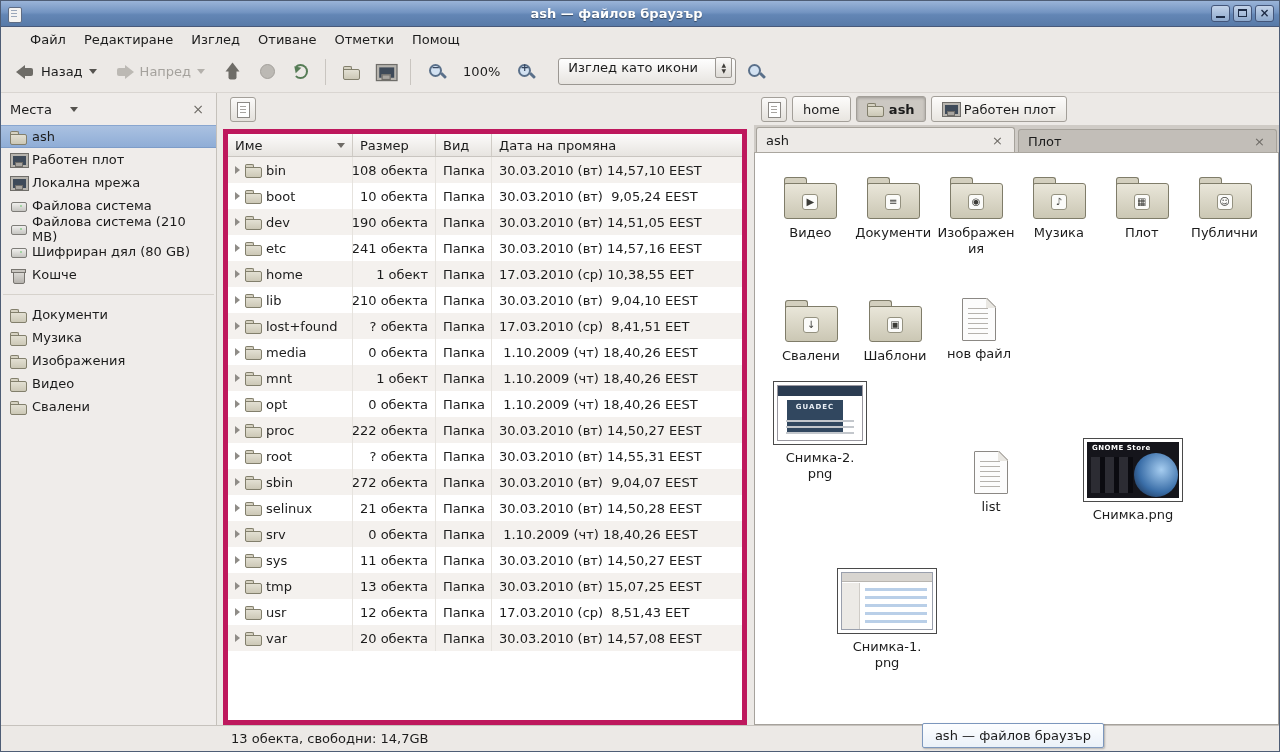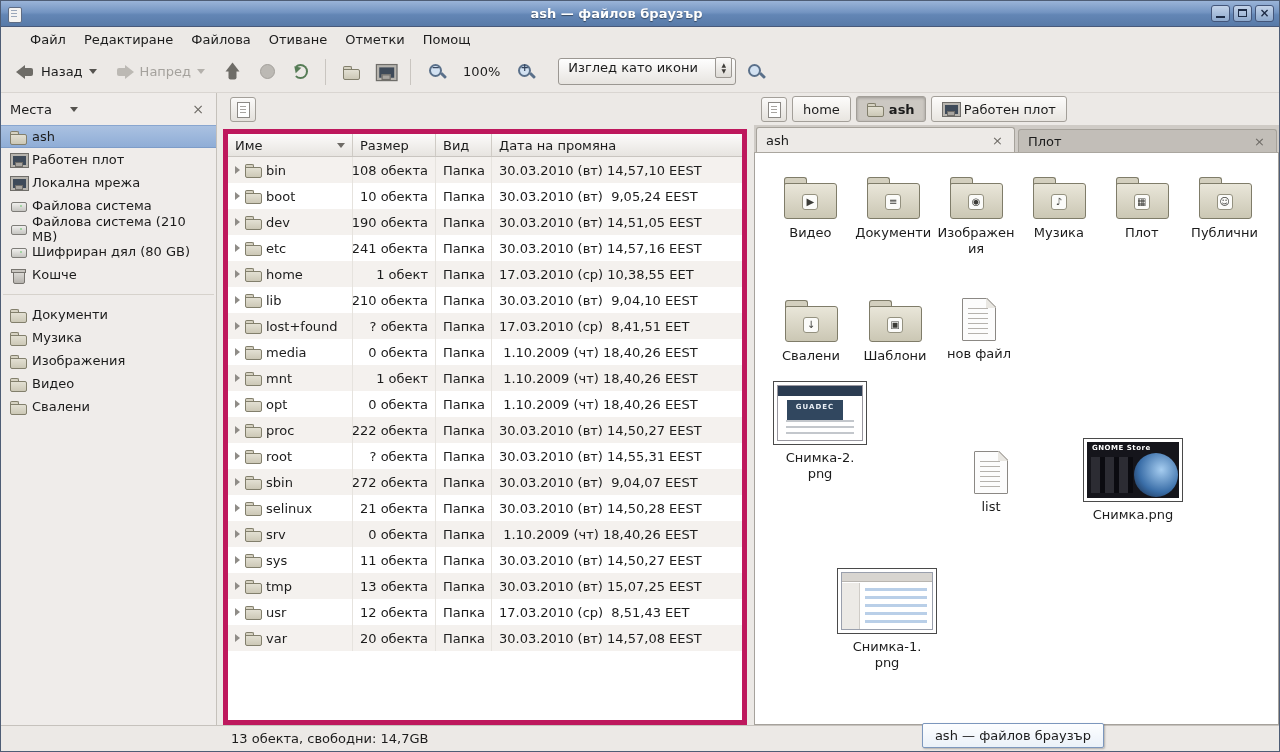--- a/index.html
+++ b/index.html
@@ -127,21 +127,21 @@
 .foldL::after{content:'';position:absolute;left:1px;top:8px;width:51px;height:34px;background:linear-gradient(#e9e6d9,#cbc7b4);border:1px solid #7f7c69;border-radius:2px 3px 3px 3px}
 .emb{position:absolute;left:50%;top:19px;transform:translateX(-50%);z-index:1;width:16px;height:16px;background:#fbfbf9;border:1px solid #94917f;border-radius:3px;font-size:10px;line-height:14px;text-align:center;color:#3c3c38}
 .pageL{position:relative;display:block;width:34px;height:43px;background:#fcfcfc;border:1px solid #8b8884;border-radius:1px;flex:none}
 .pageL::before{content:'';position:absolute;top:-1px;right:-1px;width:10px;height:10px;background:linear-gradient(225deg,#fff 0 44%,#b9b6b1 44% 54%,#e9e7e2 54%)}
 .pageL .pl-lines{position:absolute;left:5px;right:7px;top:9px;height:26px;background:repeating-linear-gradient(#b5b2ad 0 1px,transparent 1px 5px)}
 
 
 .thumb{display:block;background:#fff;border:1px solid #4a4a4a;padding:3px;flex:none}
 .t-gu{display:block;width:86px;height:56px;background:#fff;border:1px solid #9a98a0;position:relative;overflow:hidden}
 .gu-band{position:absolute;left:0;top:0;right:0;height:10px;background:#2b3c52}
-.gu-title{position:absolute;left:9px;right:19px;top:14px;height:20px;background:#31475f;color:#e8eef5;font-size:7px;font-weight:bold;text-align:center;line-height:14px;letter-spacing:1px}
+.gu-title{position:absolute;left:9px;right:19px;top:14px;height:32px;background:#31475f;color:#e8eef5;font-size:7px;font-weight:bold;text-align:center;line-height:14px;letter-spacing:1px}
 .gu-lines{position:absolute;left:8px;right:8px;top:34px;height:18px;background:repeating-linear-gradient(#c3c7cc 0 2px,transparent 2px 6px)}
 .t-st{display:block;width:92px;height:56px;background:#15151b;position:relative;overflow:hidden}
 .st-title{position:absolute;left:5px;top:2px;color:#fff;font-size:7px;font-weight:bold;letter-spacing:.5px}
 .st-items{position:absolute;left:4px;top:15px;width:42px;height:36px;background:repeating-linear-gradient(90deg,#2c2c33 0 9px,#0b0b10 9px 14px)}
 .st-swirl{position:absolute;right:1px;top:11px;width:44px;height:44px;border-radius:50%;background:radial-gradient(circle at 62% 38%,#a6cdf0,#3a6ea8 58%,#131f36)}
 .t-fm{display:block;width:92px;height:58px;background:#fff;border:1px solid #9aa0ad;position:relative;overflow:hidden}
 .fm-bar{position:absolute;left:0;top:0;right:0;height:9px;background:#d8d5d0;border-bottom:1px solid #b8b5b0}
 .fm-side{position:absolute;left:0;top:10px;bottom:0;width:18px;background:#eceae6;border-right:1px solid #cfccc7}
 .fm-rows{position:absolute;left:23px;right:5px;top:15px;height:36px;background:repeating-linear-gradient(#b9cfe8 0 3px,transparent 3px 8px)}
 
@@ -164,21 +164,21 @@
       <span class="tb-btn">
           <span class="g-max"></span>
         </span>
       <span class="tb-btn"><span class="g-close">×</span></span>
     </span>
   </div>
 
   <div class="menubar" id="menubar">
       <div class="menu-item">Файл</div>
       <div class="menu-item">Редактиране</div>
-      <div class="menu-item">Файлова</div>
+      <div class="menu-item">Изглед</div>
       <div class="menu-item">Отиване</div>
       <div class="menu-item">Отметки</div>
       <div class="menu-item">Помощ</div>
     </div>
 
   <div class="toolbar">
     <div class="tbtn">
       <span class="arr">
           <span class="tri"></span>
           <span class="bar"></span>

